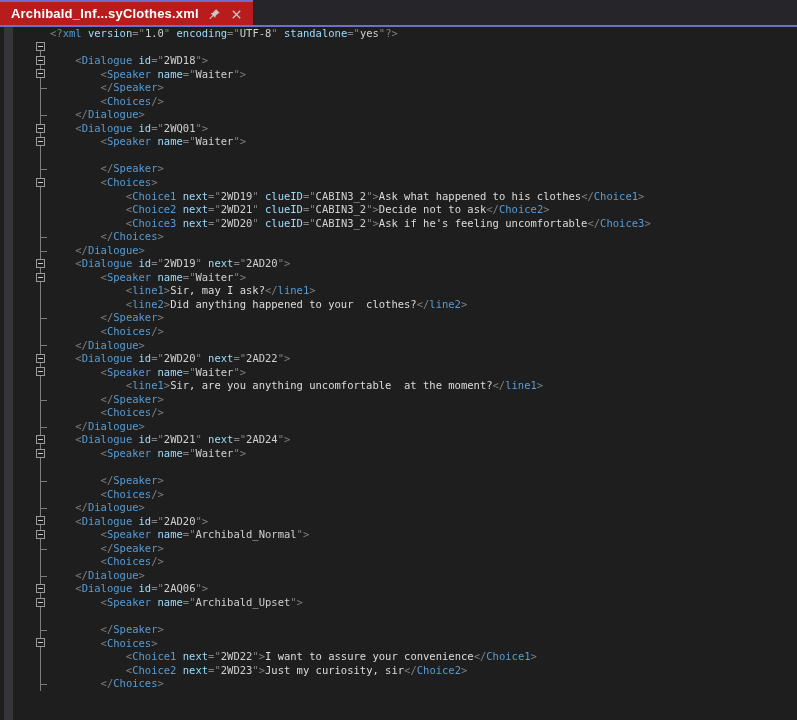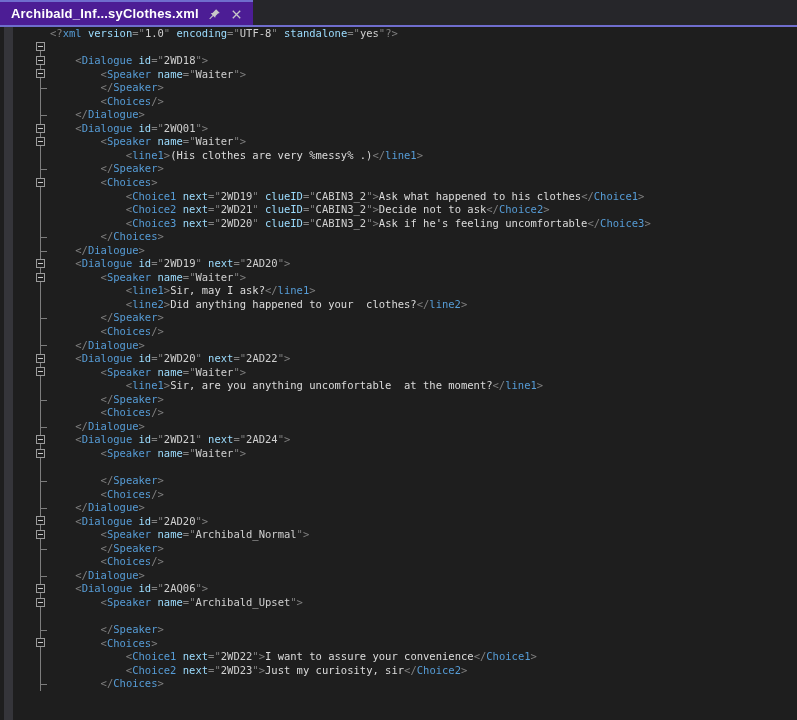--- a/index.html
+++ b/index.html
@@ -2,21 +2,21 @@
 <html><head>
 <meta charset="utf-8">
 <style>
   * { margin:0; padding:0; box-sizing:border-box; }
   html,body { width:797px; height:720px; overflow:hidden; }
   body { background:#1e1e1e; font-family:"Liberation Sans", sans-serif; }
 
   
   .tabbar { height:25px; background:#26262a; display:flex; align-items:stretch; }
   .tab { display:flex; align-items:center; gap:9px; padding:0 10px 0 11px;
-         background:#4c1d95; border-top:2px solid #6f6dcd; }
+         background:#b91c1c; border-top:2px solid #6f6dcd; }
   .tab-title { color:#ffffff; font-weight:bold; font-size:13px; letter-spacing:0.2px;
                white-space:nowrap; }
   .tab-icon { width:13px; height:13px; display:inline-block; flex:none; }
   .accent-line { height:2px; background:#6f6dcd; }
 
   
   .editor { position:relative; height:693px; background:#1e1e1e; overflow:hidden; }
   .margin-strip { position:absolute; left:4px; top:0; bottom:0; width:9px;
                   background:#35353a; }
   .row { display:flex; height:13.55px; position:relative; }
@@ -126,21 +126,20 @@
           <div class="fbox">
             <div class="m"></div>
           </div>
         </div>
         <div class="code"><span>        </span><span class="g">&lt;</span><span class="el">Speaker</span><span> </span><span class="at">name</span><span class="g">=</span><span class="g">"</span><span class="val">Waiter</span><span class="g">"</span><span class="g">&gt;</span></div>
       </div>
       <div class="row">
         <div class="gut">
           <div class="vline"></div>
         </div>
-        <div class="code"><span>            </span><span class="g">&lt;</span><span class="el">line1</span><span class="g">&gt;</span><span class="txt">(His clothes are very %messy% .)</span><span class="g">&lt;/</span><span class="el">line1</span><span class="g">&gt;</span></div>
       </div>
       <div class="row">
         <div class="gut">
           <div class="vline"></div>
           <div class="tick"></div>
         </div>
         <div class="code"><span>        </span><span class="g">&lt;/</span><span class="el">Speaker</span><span class="g">&gt;</span></div>
       </div>
       <div class="row">
         <div class="gut">

